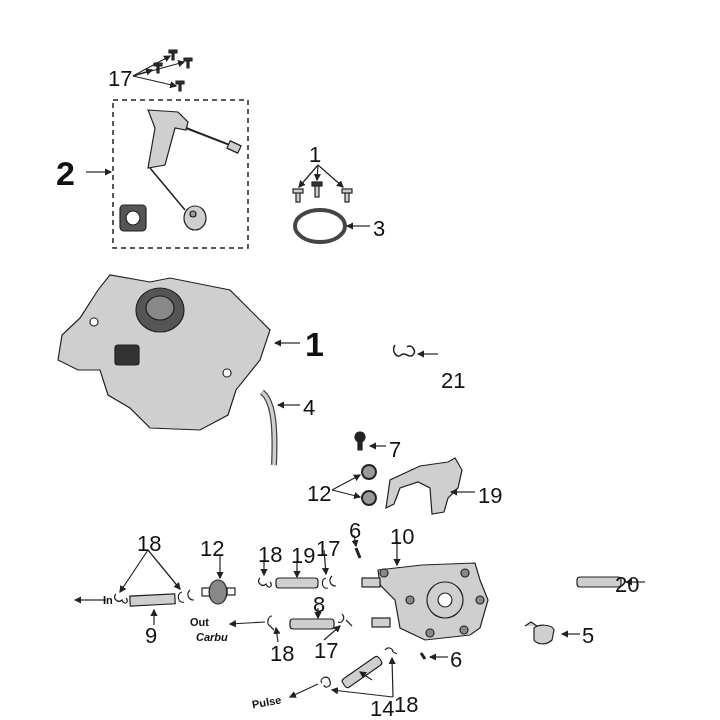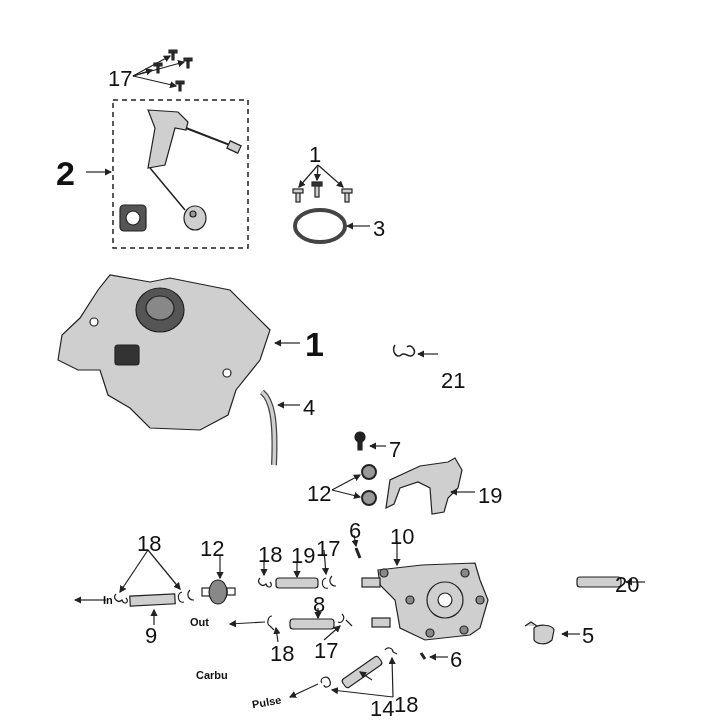--- a/index.html
+++ b/index.html
@@ -173,21 +173,21 @@
 <span class="lbl" style="left:258px;top:544px;">18</span>
 <span class="lbl" style="left:291px;top:545px;">19</span>
 <span class="lbl" style="left:316px;top:538px;">17</span>
 <span class="lbl" style="left:349px;top:520px;">6</span>
 <span class="lbl" style="left:390px;top:526px;">10</span>
 <span class="lbl" style="left:615px;top:574px;text-align:center;">20</span>
 <span class="lbl small" style="left:56px;top:595px;margin-left:47px;">In</span>
 <span class="lbl" style="left:313px;top:594px;">8</span>
 <span class="lbl" style="left:145px;top:625px;">9</span>
 <span class="lbl small" style="left:190px;top:617px;">Out</span>
-<span class="lbl small" style="left:196px;top:670px;">Carbu</span>
+<span class="lbl small" style="left:196px;top:632px;font-style:italic;">Carbu</span>
 <span class="lbl" style="left:582px;top:625px;">5</span>
 <span class="lbl" style="left:270px;top:643px;">18</span>
 <span class="lbl" style="left:314px;top:640px;">17</span>
 <span class="lbl" style="left:450px;top:649px;">6</span>
 <span class="lbl" style="left:370px;top:698px;">14</span>
 <span class="lbl" style="left:394px;top:694px;">18</span>
 <span class="lbl small" style="left:252px;top:697px;transform:rotate(-10deg);">Pulse</span>
 </div>
 
 </body></html>

